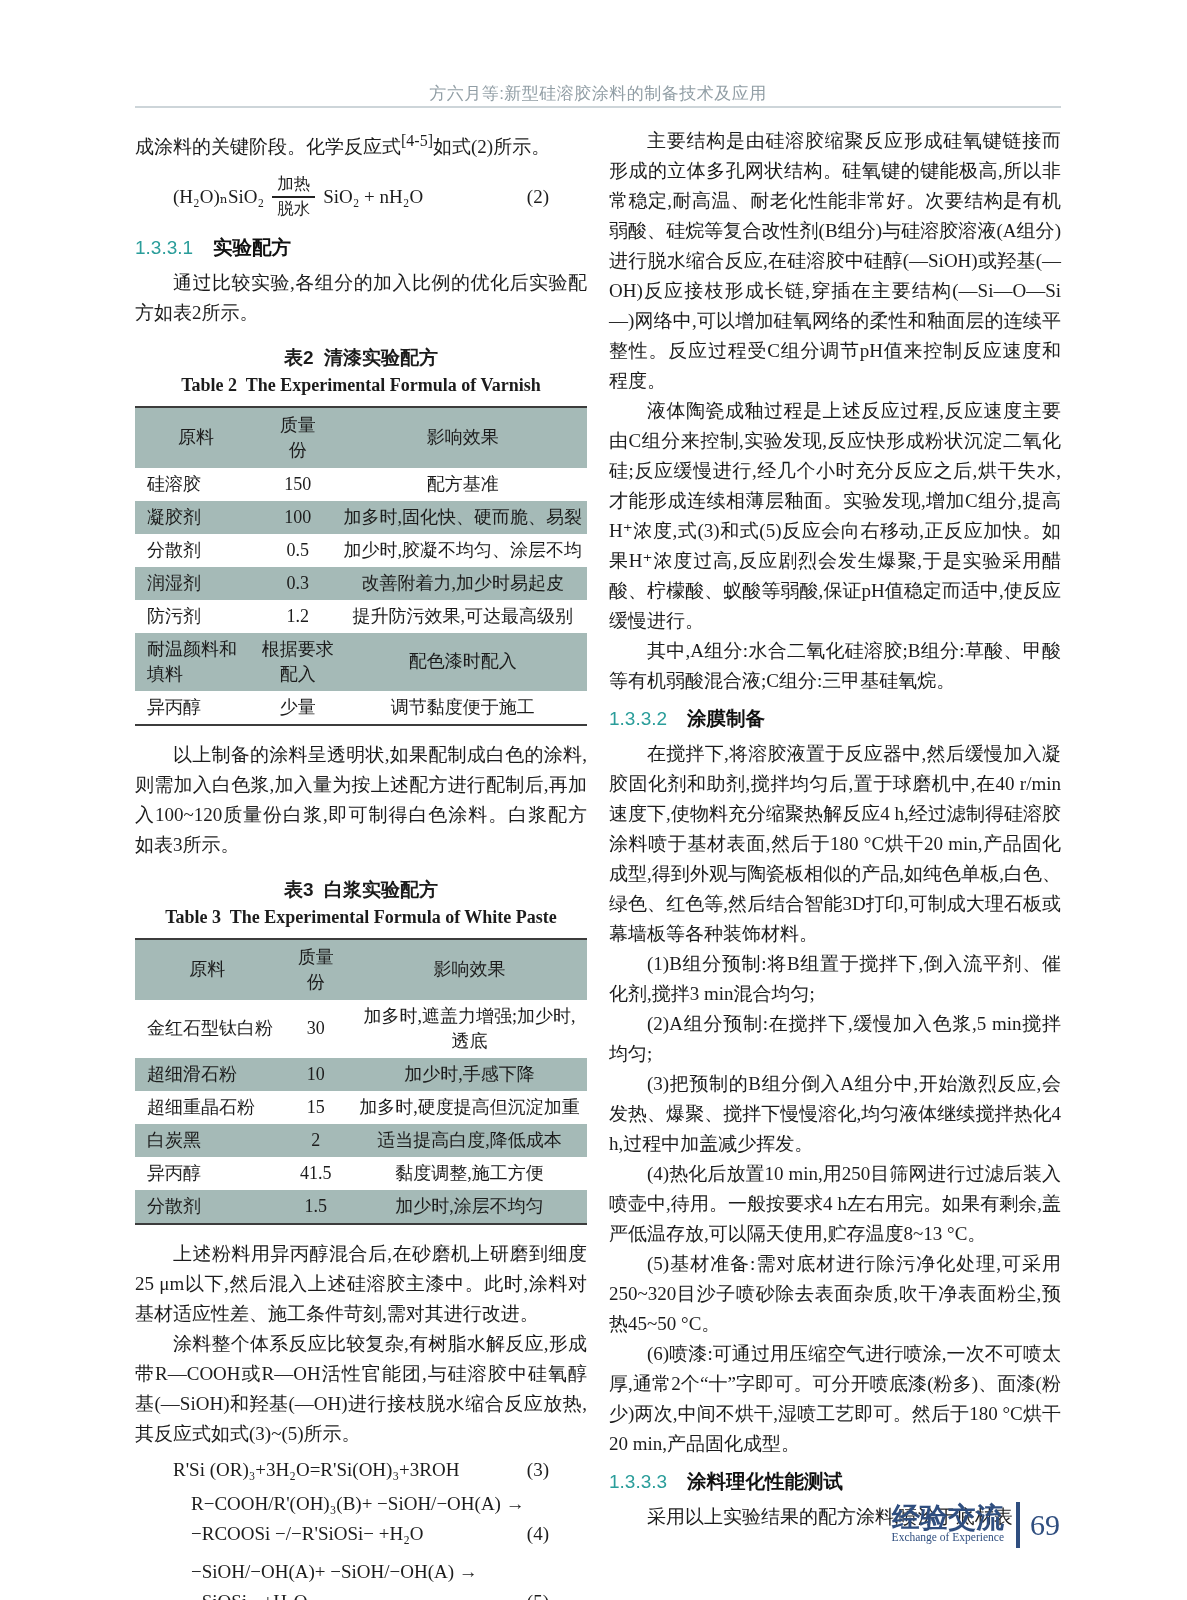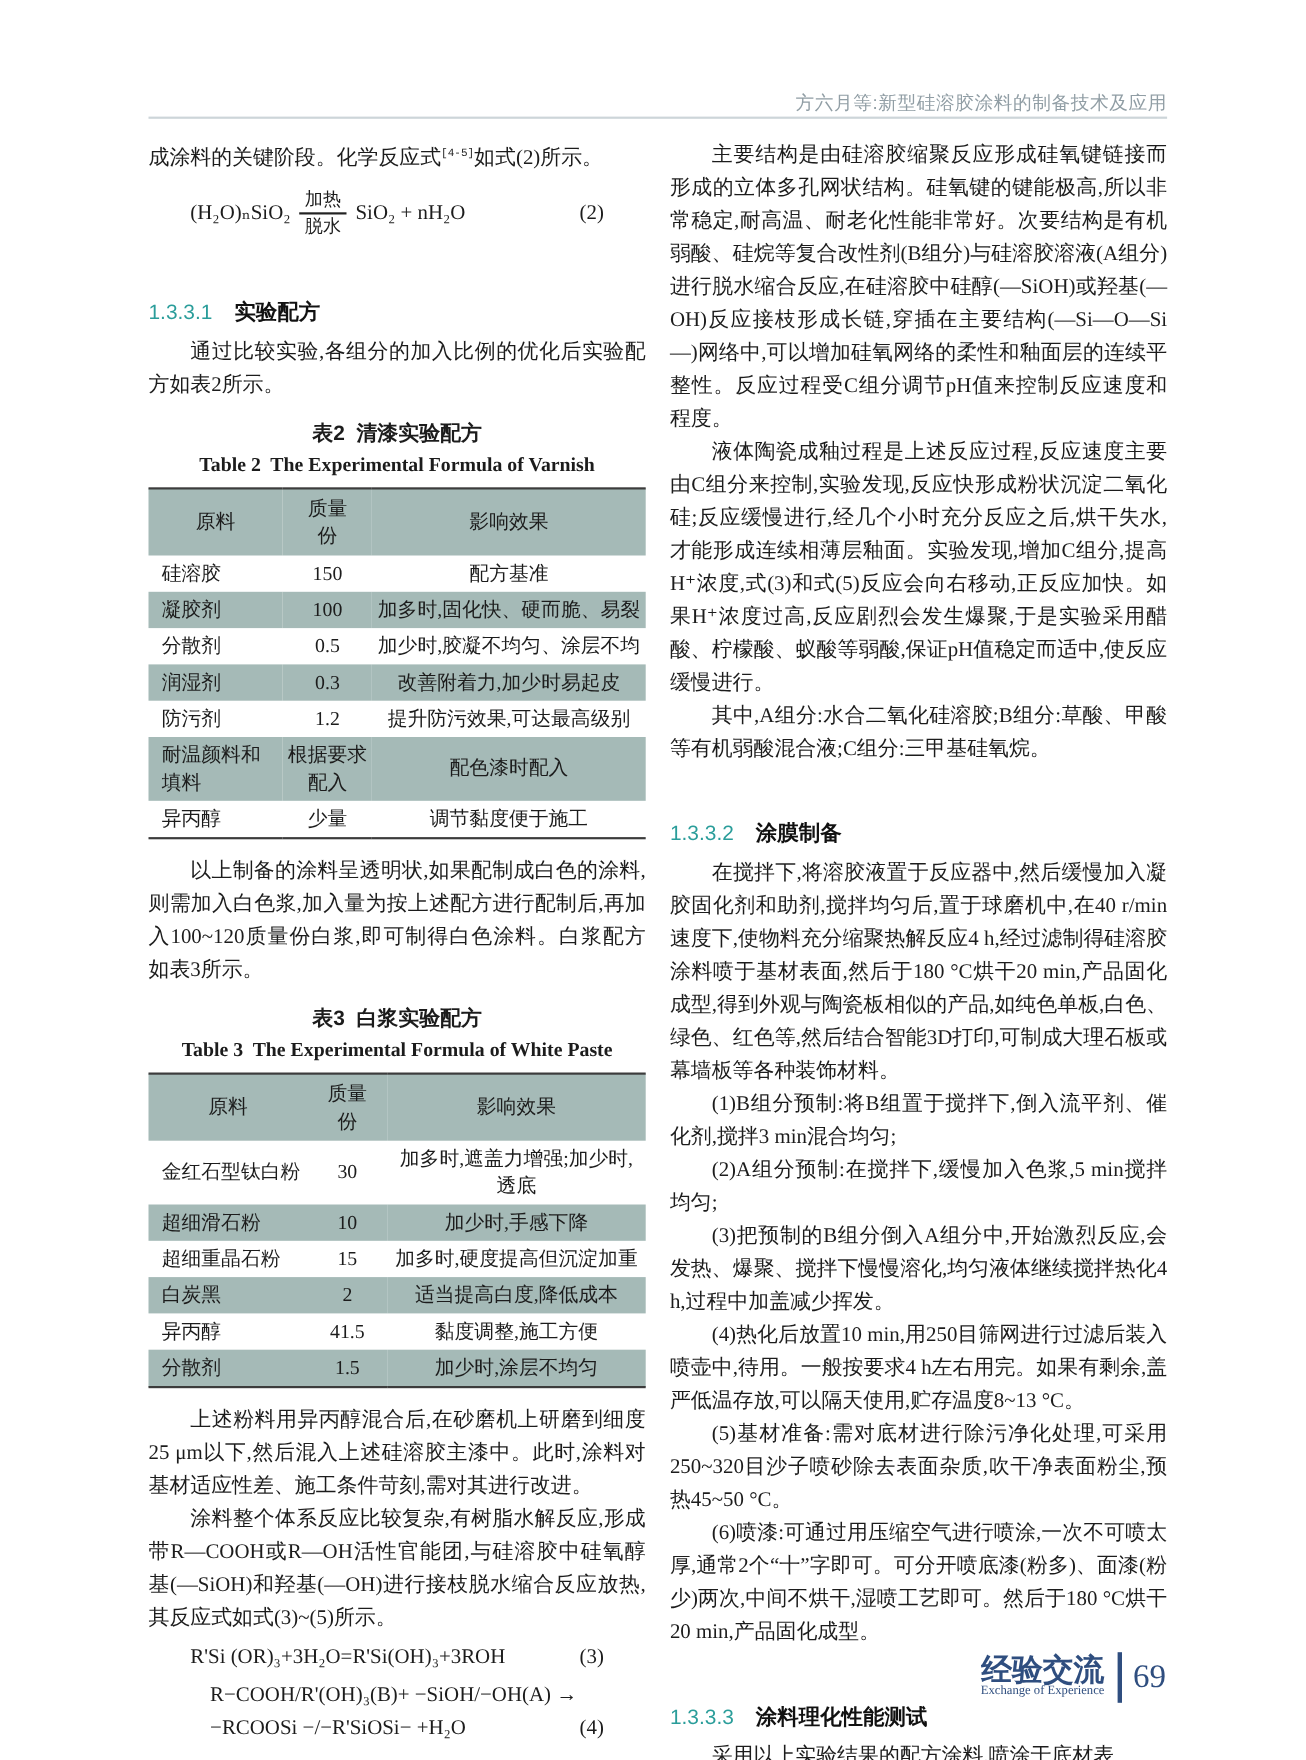--- a/index.html
+++ b/index.html
@@ -2,35 +2,35 @@
 <html lang="zh"><head>
 <meta charset="utf-8">
 <style>
   html,body{margin:0;padding:0;background:#ffffff;}
   .page{
     position:relative;width:1187px;height:1600px;background:#ffffff;
     font-family:"Liberation Serif","DejaVu Serif",serif;color:#1c1c1c;overflow:hidden;
   }
   
   .run-head{
-    position:absolute;top:82px;left:135px;width:926px;text-align:right;
+    position:absolute;top:82px;left:135px;width:926px;text-align:center;
     font-family:"Liberation Sans","DejaVu Sans",sans-serif;
     font-size:17px;color:#919ea5;letter-spacing:.5px;
   }
   .head-rule{position:absolute;top:106px;left:135px;width:926px;height:2px;background:#cdd5d9;}
   
   .columns{position:absolute;top:126px;left:135px;width:926px;display:flex;gap:22px;}
   .col{width:452px;}
   p.para{margin:0;font-size:19px;line-height:30px;text-align:justify;text-indent:2em;}
   p.para.noindent{text-indent:0;}
-  sup.cite{font-size:10px;font-family:Liberation Mono, monospace;}
+  sup.cite{font-size:16px;}
   
   .sec-head{display:flex;align-items:baseline;margin:5px 0 3px 0;line-height:34px;}
   .sec-num{font-family:"Liberation Sans","DejaVu Sans",sans-serif;font-size:19px;color:#2a9d9a;margin-right:20px;}
-  .sec-title{font-family:"Liberation Sans","DejaVu Sans",sans-serif;font-weight:bold;font-size:19.5px;color:#111;margin-top:40px;}
+  .sec-title{font-family:"Liberation Sans","DejaVu Sans",sans-serif;font-weight:bold;font-size:19.5px;color:#111;}
   
   .equation{display:flex;align-items:center;font-size:19px;margin:12px 0 10px 0;}
   .eq-body{margin-left:38px;}
   .eq-num{margin-left:auto;padding-right:38px;}
   .eq2-wrap{display:flex;align-items:center;gap:8px;}
   .frac{display:inline-block;text-align:center;font-size:16.5px;line-height:1.25;vertical-align:middle;}
   .frac .top{display:block;border-bottom:2px solid #222;padding:0 5px 1px 5px;}
   .frac .bot{display:block;padding-top:1px;}
   .eq-line{display:flex;align-items:center;font-size:19px;line-height:30px;}
   .eq-line .eq-body{margin-left:56px;}

